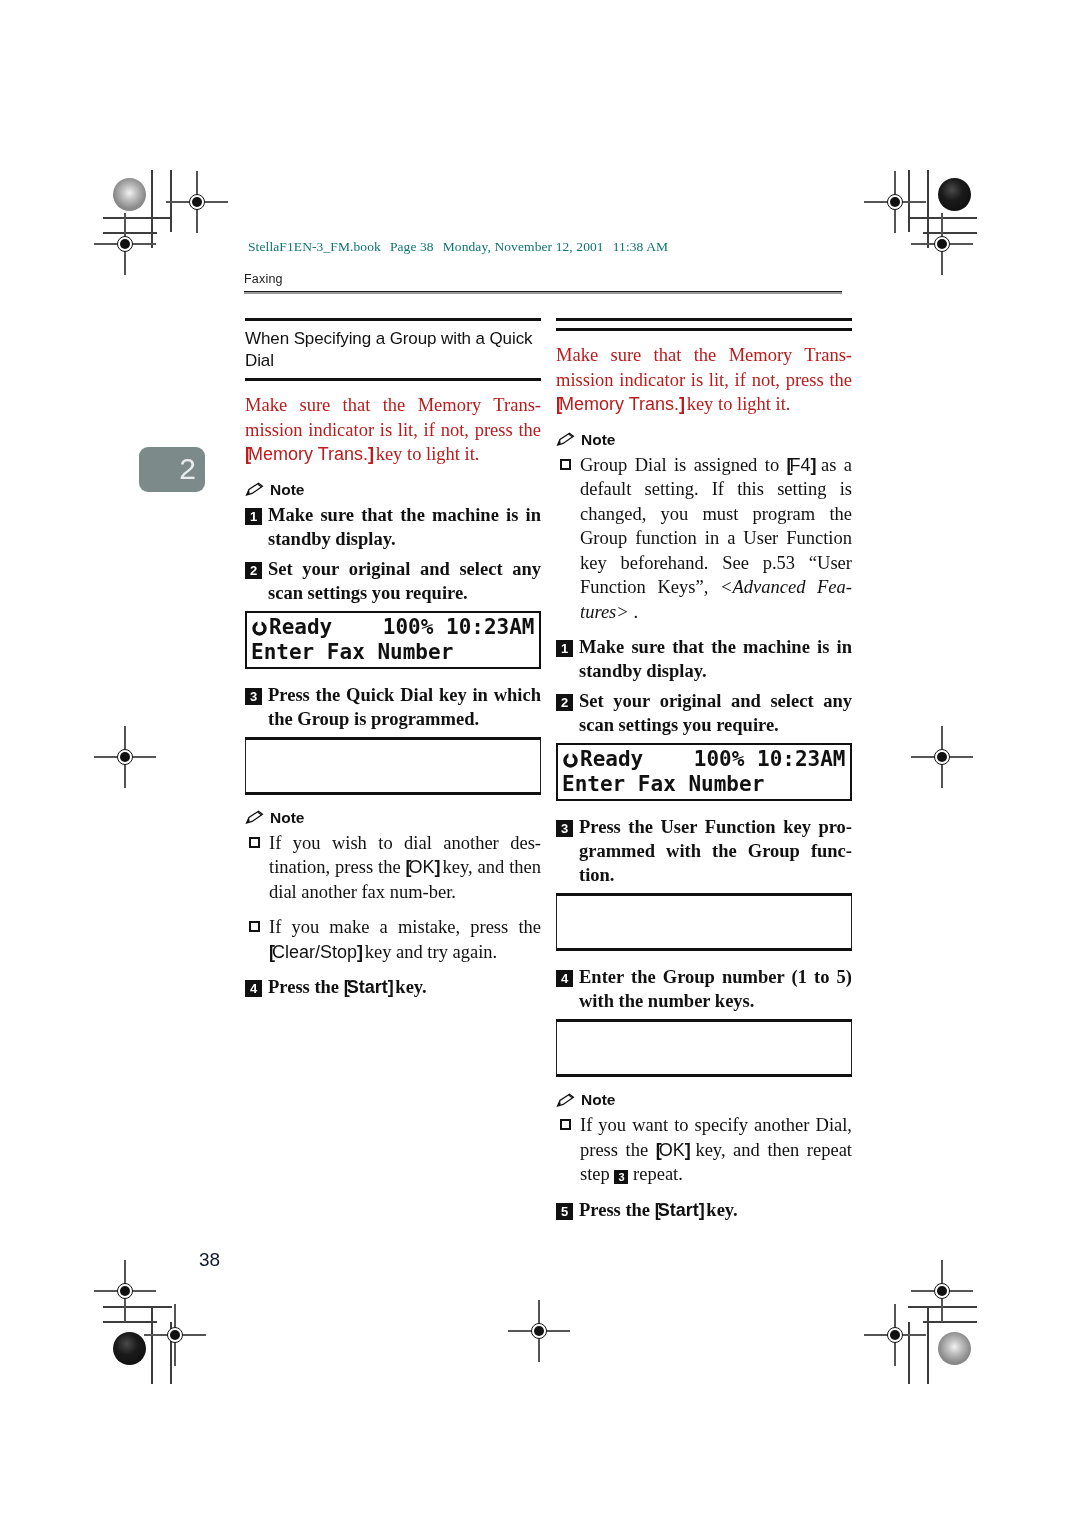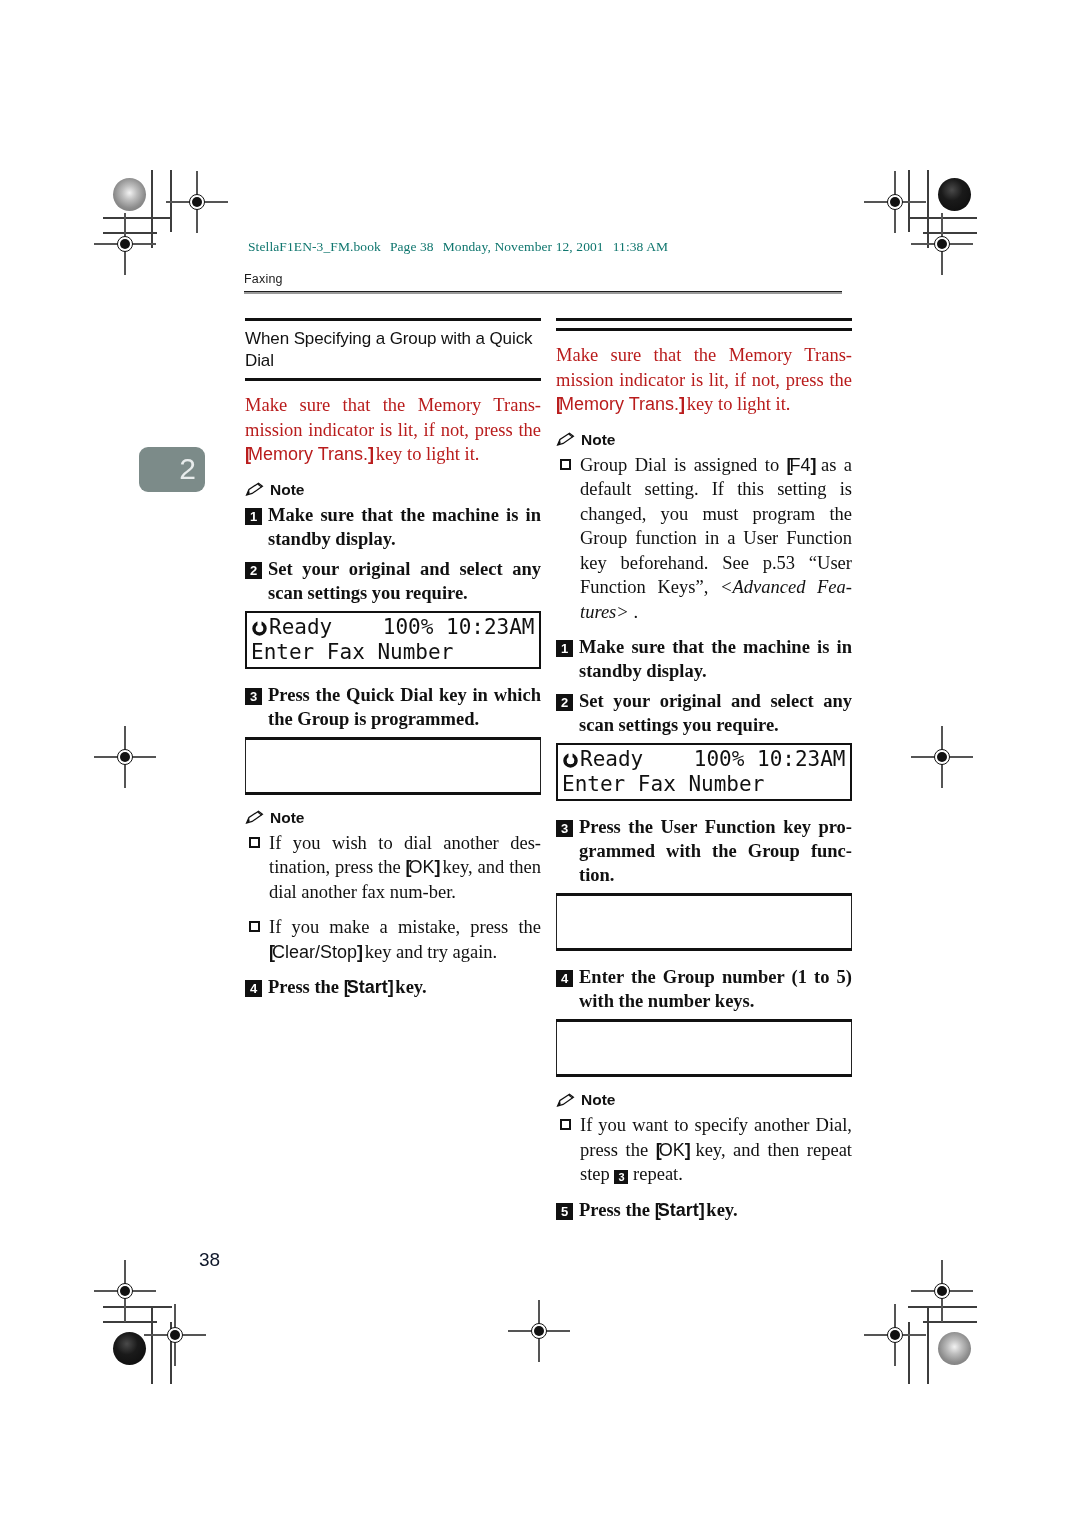--- a/index.html
+++ b/index.html
@@ -80,21 +80,21 @@
   .key{font-family:"Liberation Sans",sans-serif;font-size:18px;white-space:nowrap;}
   .key b{font-family:"Liberation Sans",sans-serif;font-weight:bold;letter-spacing:-3px;
       display:inline-block;transform:scaleY(1.06);}
 
   .ital{font-style:italic;}
 
   
   .lcd{border:2.2px solid #111;box-sizing:border-box;margin:2px 0 14px 0;
       background:#fff;padding:2px 4px;}
   .lcd-line{font-family:"DejaVu Sans Mono",monospace;font-size:21px;line-height:25px;
-      color:#111;white-space:pre;letter-spacing:0px;font-weight:normal;}
+      color:#111;white-space:pre;letter-spacing:0px;font-weight:bold;}
   .lcd-blank{height:52px;}
   .lcd-wrap{position:relative;margin:2px 0 14px 0;}
   .lcd-wrap .cap{height:3px;background:#111;}
   .lcd-wrap .box{border:1.1px solid #222;border-top:none;border-bottom:none;
       box-sizing:border-box;background:#fff;}
   .pwr{display:inline-block;width:17px;height:17px;vertical-align:-3px;margin-right:1px;}
 </style>
 </head>
 <body>
 

